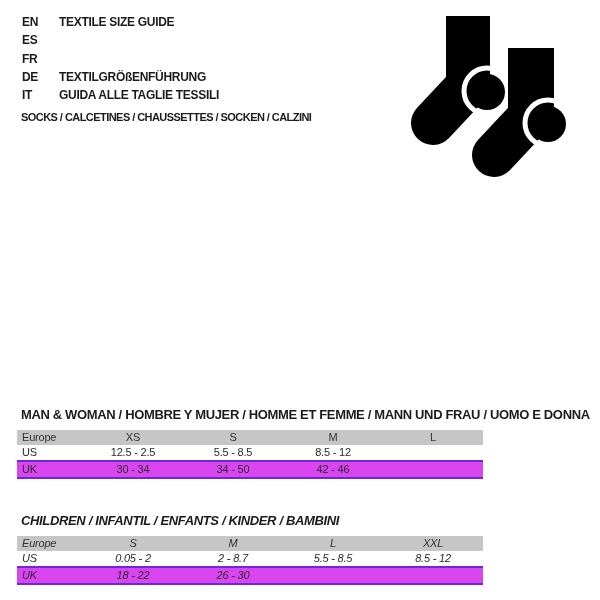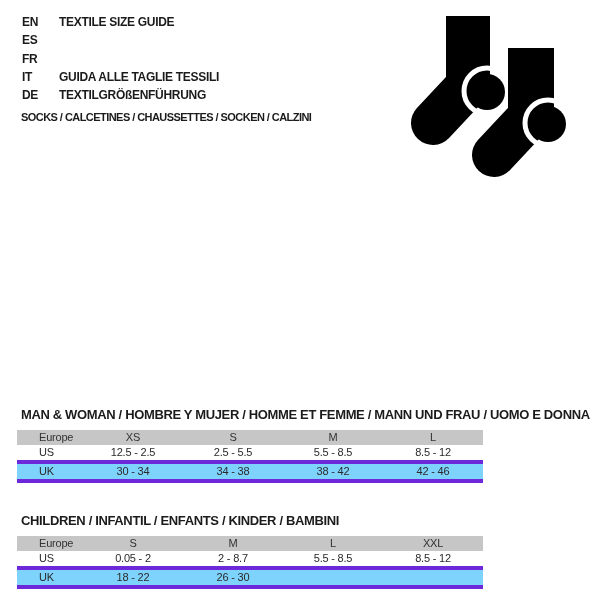--- a/index.html
+++ b/index.html
@@ -18,55 +18,55 @@
   
   .category-title{
     position:absolute;left:21px;top:111px;
     font-weight:bold;font-size:11px;letter-spacing:-0.55px;white-space:nowrap;
   }
   
   .socks-icon{position:absolute;left:405px;top:5px;width:170px;height:180px;}
   
   .table-block{position:absolute;left:17px;width:466px;}
   .table-block.first{top:405px;}
-  .table-block.second{top:511px;}
+  .table-block.second{top:511px;font-style:italic;}
   .table-title{
     font-weight:bold;font-size:13px;letter-spacing:-0.35px;white-space:nowrap;
     padding:3px 0 0 4px;line-height:13px;margin-bottom:9px;color:#1b1b1b;
   }
   .t-row{display:flex;height:15px;font-size:11px;line-height:15px;letter-spacing:-0.2px;}
   .t-row.header{background:#c6c6c6;color:#333333;}
-  .t-row.data{border-bottom:4px solid #6d28d9;color:#2a2a2a;background:#ffffff;}
-  .t-row.data.alt{background:#7dd3fc;}
+  .t-row.data{border-bottom:2px solid #6d28d9;color:#2a2a2a;background:#ffffff;}
+  .t-row.data.alt{background:#d946ef;}
   .cell{width:100px;flex:0 0 100px;text-align:center;}
-  .cell.label{width:66px;flex:0 0 66px;text-align:left;padding-left:22px;box-sizing:border-box;}
+  .cell.label{width:66px;flex:0 0 66px;text-align:left;padding-left:5px;box-sizing:border-box;}
 </style>
 </head>
 <body>
 
 <div class="page">
 
   <div class="lang-list" id="lang-list">
       <div class="lang-row">
         <span class="lang-code">EN</span>
         <span class="lang-label">TEXTILE SIZE GUIDE</span>
       </div>
       <div class="lang-row">
         <span class="lang-code">ES</span>
       </div>
       <div class="lang-row">
         <span class="lang-code">FR</span>
       </div>
       <div class="lang-row">
+        <span class="lang-code">DE</span>
+        <span class="lang-label">TEXTILGRÖßENFÜHRUNG</span>
+      </div>
+      <div class="lang-row">
         <span class="lang-code">IT</span>
         <span class="lang-label">GUIDA ALLE TAGLIE TESSILI</span>
-      </div>
-      <div class="lang-row">
-        <span class="lang-code">DE</span>
-        <span class="lang-label">TEXTILGRÖßENFÜHRUNG</span>
       </div>
     </div>
 
   <div class="category-title">SOCKS / CALCETINES / CHAUSSETTES / SOCKEN / CALZINI</div>
 
   <svg class="socks-icon" viewBox="405 5 170 180" xmlns="http://www.w3.org/2000/svg" aria-hidden="true">
 
     <g>
       <rect x="446" y="16" width="44" height="72" fill="#000000"></rect>
       <circle cx="487" cy="92" r="18" fill="#000000"></circle>
@@ -88,29 +88,27 @@
         <div class="t-row header">
           <div class="cell label">Europe</div>
           <div class="cell">XS</div>
           <div class="cell">S</div>
           <div class="cell">M</div>
           <div class="cell">L</div>
         </div>
         <div class="t-row data">
           <div class="cell label">US</div>
           <div class="cell">12.5 - 2.5</div>
-          <div class="cell">2.5 - 5.5</div>
           <div class="cell">5.5 - 8.5</div>
           <div class="cell">8.5 - 12</div>
         </div>
         <div class="t-row data alt">
           <div class="cell label">UK</div>
           <div class="cell">30 - 34</div>
-          <div class="cell">34 - 38</div>
-          <div class="cell">38 - 42</div>
+          <div class="cell">34 - 50</div>
           <div class="cell">42 - 46</div>
         </div>
       </div>
       <div class="table-block second">
         <div class="table-title">CHILDREN / INFANTIL / ENFANTS / KINDER / BAMBINI</div>
         <div class="t-row header">
           <div class="cell label">Europe</div>
           <div class="cell">S</div>
           <div class="cell">M</div>
           <div class="cell">L</div>

